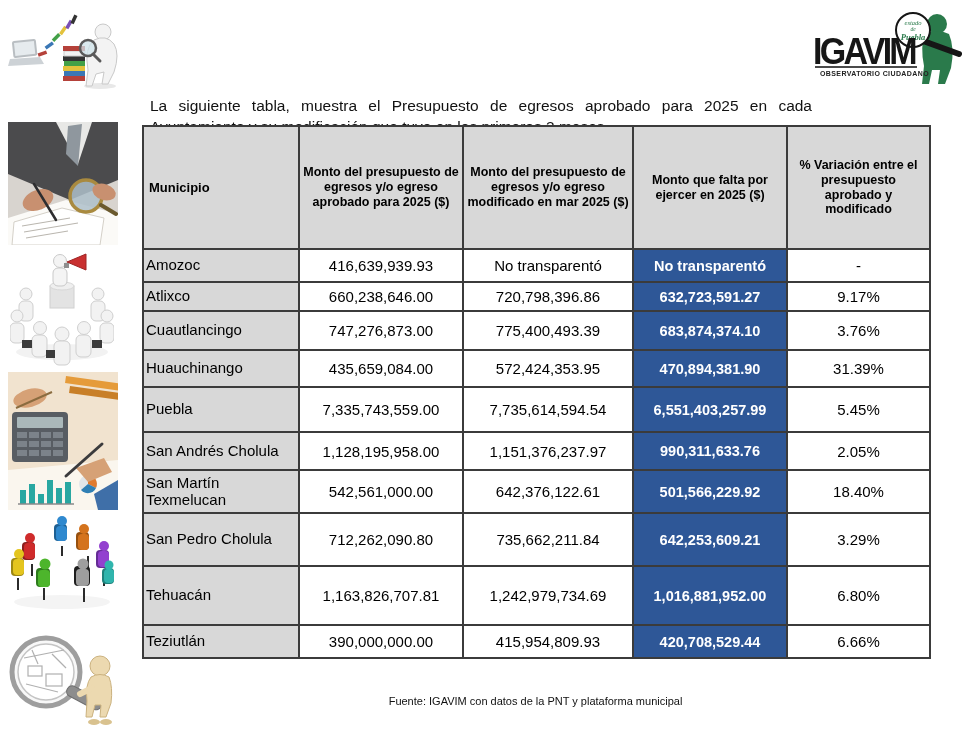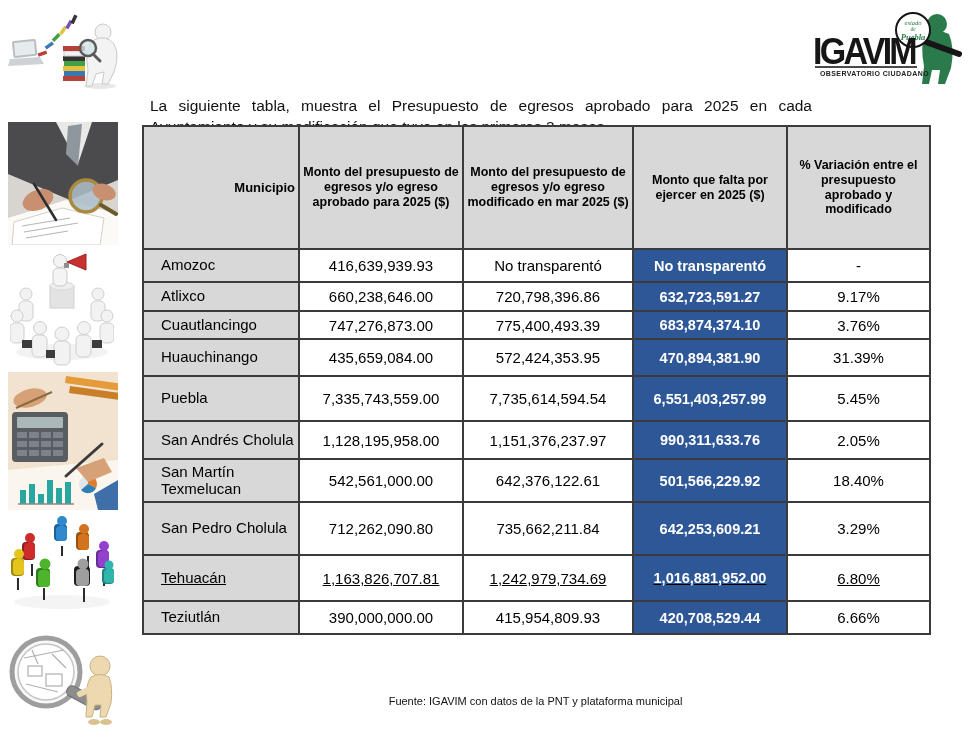--- a/index.html
+++ b/index.html
@@ -10,23 +10,23 @@
          line-height:1.35;text-align:justify;color:#111;margin-top:39px;}
   .logo{position:absolute;left:813px;top:6px;width:152px;height:82px;}
   .footer{position:absolute;left:142px;top:658px;width:787px;text-align:center;
           font-size:11px;color:#111;margin-top:37px;}
   table.budget{position:absolute;left:142px;top:125px;width:787px;table-layout:fixed;
           border-collapse:collapse;}
   table.budget th,table.budget td{border:2px solid #3b3b3b;overflow:hidden;}
   thead tr{height:123px;}
   thead th{background:#d8d8d8;font-weight:bold;font-size:12.5px;line-height:1.18;
            text-align:center;vertical-align:middle;padding:2px 3px;}
-  thead th.col0{text-align:right;padding-left:5px;font-size:13px;}
+  thead th.col0{text-align:left;padding-left:5px;font-size:13px;}
   tbody th.col0{background:#d8d8d8;font-weight:normal;font-size:15px;text-align:left;
-           vertical-align:middle;padding-left:17px;line-height:1.1;}
+           vertical-align:middle;padding-left:2px;line-height:1.1;}
   tbody td{font-size:15px;text-align:center;vertical-align:middle;background:#fff;padding:0 6px;}
   tbody td.col3{background:#2e5797;color:#ffffff;font-weight:bold;font-size:14.5px;}
 </style>
 </head>
 <body>
 
 <div class="page">
 
   <svg class="img-slot" style="left:8px;top:6px" width="112" height="98" viewBox="0 0 112 98">
     <g transform="rotate(-6 16 46)">
@@ -247,21 +247,21 @@
           <td class="col3">No transparentó</td>
           <td class="col4">-</td>
         </tr>
         <tr style="height: 29px;">
           <th class="col0">Atlixco</th>
           <td class="col1">660,238,646.00</td>
           <td class="col2">720,798,396.86</td>
           <td class="col3">632,723,591.27</td>
           <td class="col4">9.17%</td>
         </tr>
-        <tr style="height: 28px;">
+        <tr style="height: 39px;">
           <th class="col0">Cuautlancingo</th>
           <td class="col1">747,276,873.00</td>
           <td class="col2">775,400,493.39</td>
           <td class="col3">683,874,374.10</td>
           <td class="col4">3.76%</td>
         </tr>
         <tr style="height: 37px;">
           <th class="col0">Huauchinango</th>
           <td class="col1">435,659,084.00</td>
           <td class="col2">572,424,353.95</td>
@@ -289,21 +289,21 @@
           <td class="col3">501,566,229.92</td>
           <td class="col4">18.40%</td>
         </tr>
         <tr style="height: 53px;">
           <th class="col0">San Pedro Cholula</th>
           <td class="col1">712,262,090.80</td>
           <td class="col2">735,662,211.84</td>
           <td class="col3">642,253,609.21</td>
           <td class="col4">3.29%</td>
         </tr>
-        <tr style="height: 46px; text-decoration: underline;">
+        <tr style="height: 59px;">
           <th class="col0">Tehuacán</th>
           <td class="col1">1,163,826,707.81</td>
           <td class="col2">1,242,979,734.69</td>
           <td class="col3">1,016,881,952.00</td>
           <td class="col4">6.80%</td>
         </tr>
         <tr style="height: 33px;">
           <th class="col0">Teziutlán</th>
           <td class="col1">390,000,000.00</td>
           <td class="col2">415,954,809.93</td>

